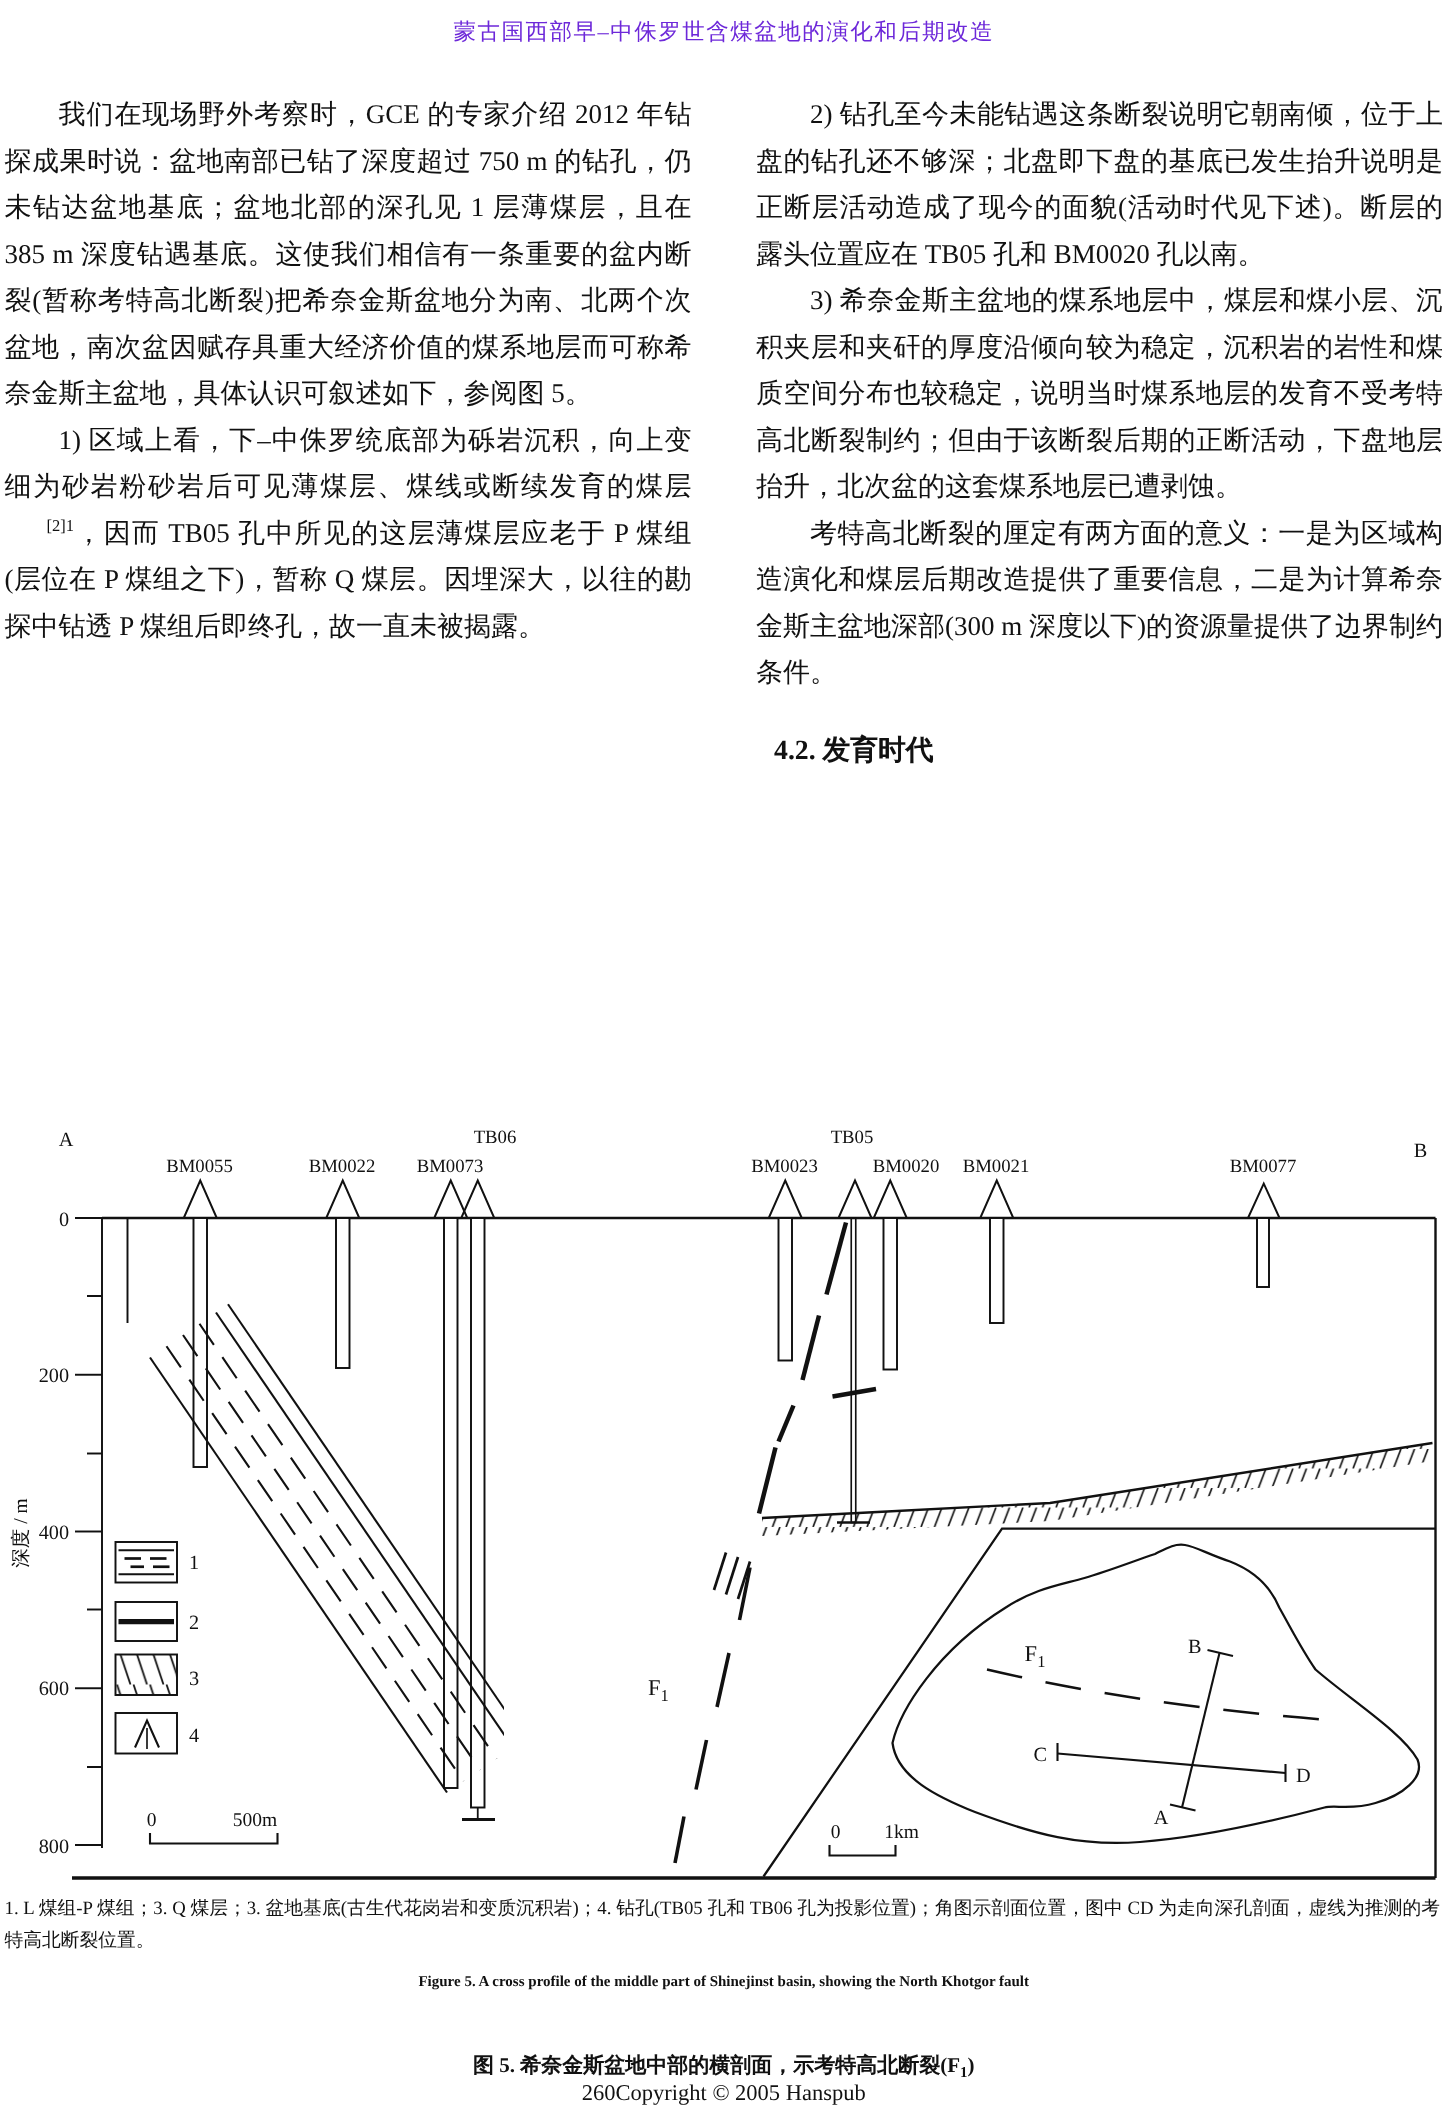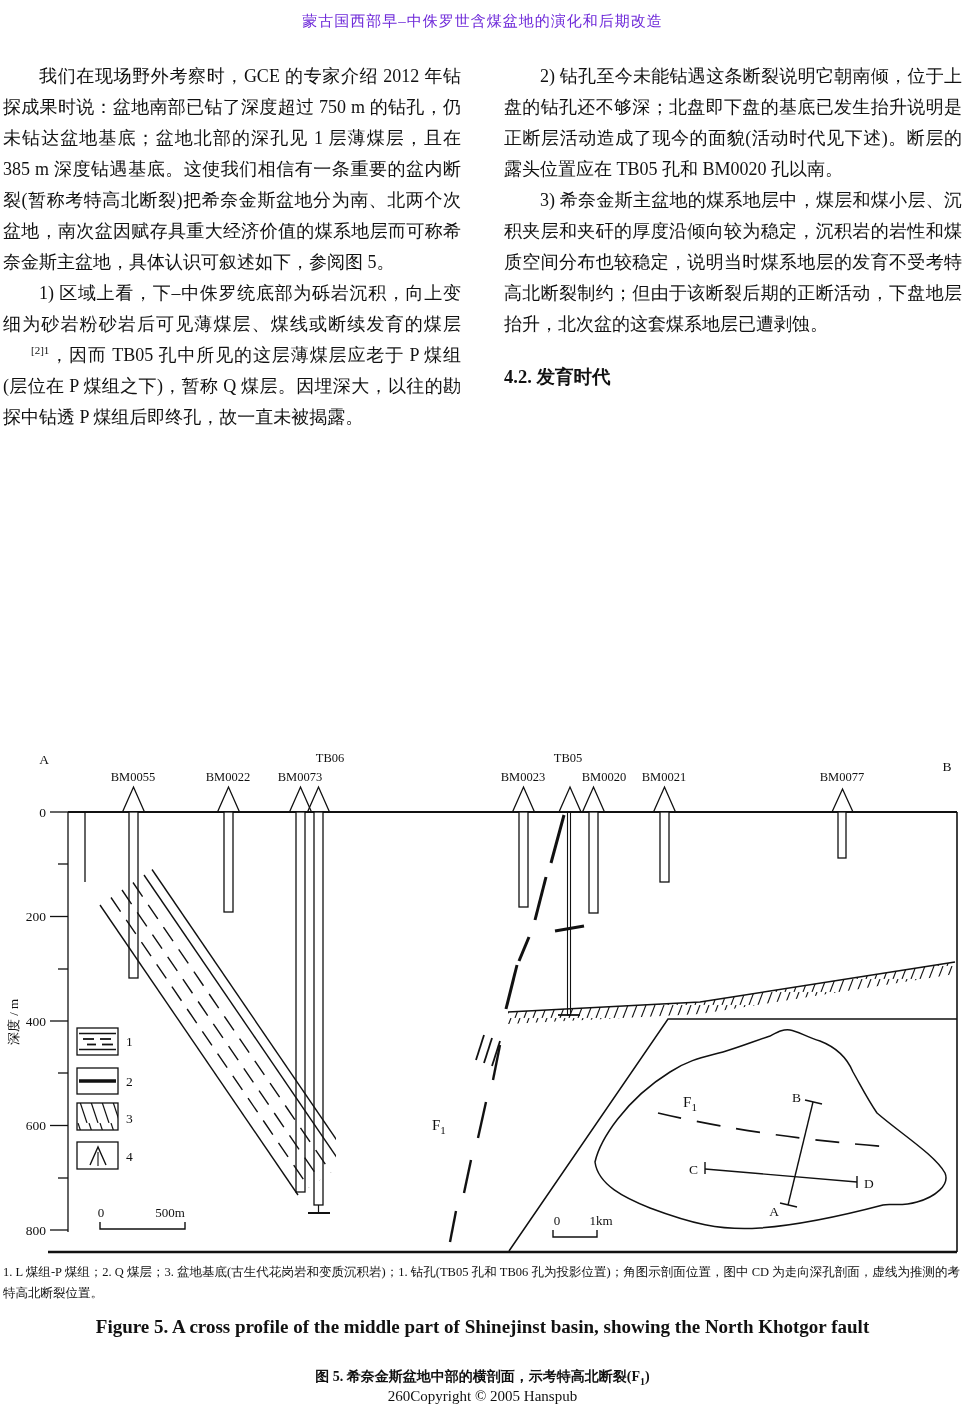--- a/index.html
+++ b/index.html
@@ -6,47 +6,48 @@
   body{width:965px;height:1414px;position:relative;background:#ffffff;color:#111;
        font-family:"Liberation Serif","DejaVu Serif",serif;overflow:hidden;}
   .title{position:absolute;top:12px;left:0;right:0;text-align:center;
          font-size:15px;letter-spacing:1px;color:#6d28d9;}
   .col{position:absolute;top:61px;width:458px;font-size:18px;line-height:31px;
        text-align:justify;}
   .col p{margin:0;text-indent:2em;}
   .col-left{left:3px;}
   .col-right{left:504px;}
   .supref{font-size:11px;vertical-align:super;line-height:0;padding-left:28px;}
-  .sec-head{font-weight:bold;font-size:18.5px;margin:22px 0 15px 0;text-indent:0;
+  .sec-head{font-weight:bold;font-size:18.5px;margin:22px 0 15px 12px;text-indent:0;
             font-family:"Liberation Serif","DejaVu Serif",serif;}
   .figure-wrap{position:absolute;top:745px;left:0;width:965px;height:515px;}
   svg text{font-family:"Liberation Serif","DejaVu Serif",serif;fill:#111;}
   .note{position:absolute;top:1262px;left:3px;width:957px;font-size:12.5px;
         line-height:21px;text-align:justify;}
   .cap-en{position:absolute;top:1316px;left:0;right:0;text-align:center;
-          font-weight:bold;font-size:19px;}
+          font-weight:bold;font-size:10px;}
   .cap-zh{position:absolute;top:1338px;left:0;right:0;text-align:center;
           font-weight:bold;font-size:14px;margin-top:30px;}
   .cap-zh sub{font-size:10px;}
   .footer{position:absolute;top:1388px;left:3px;width:959px;display:flex;
           justify-content:center;font-size:15px;}
 </style>
 </head>
 <body>
 
 <div class="title">蒙古国西部早–中侏罗世含煤盆地的演化和后期改造</div>
 
 <div class="col col-left">
   <p>我们在现场野外考察时，GCE 的专家介绍 2012 年钻探成果时说：盆地南部已钻了深度超过 750 m 的钻孔，仍未钻达盆地基底；盆地北部的深孔见 1 层薄煤层，且在 385 m 深度钻遇基底。这使我们相信有一条重要的盆内断裂(暂称考特高北断裂)把希奈金斯盆地分为南、北两个次盆地，南次盆因赋存具重大经济价值的煤系地层而可称希奈金斯主盆地，具体认识可叙述如下，参阅图 5。</p>
   <p><span>1) 区域上看，下–中侏罗统底部为砾岩沉积，向上变细为砂岩粉砂岩后可见薄煤层、煤线或断续发育的煤层</span><span class="supref">[2]1</span><span>，因而 TB05 孔中所见的这层薄煤层应老于 P 煤组(层位在 P 煤组之下)，暂称 Q 煤层。因埋深大，以往的勘探中钻透 P 煤组后即终孔，故一直未被揭露。</span></p>
 </div>
 
 <div class="col col-right">
   <p>2) 钻孔至今未能钻遇这条断裂说明它朝南倾，位于上盘的钻孔还不够深；北盘即下盘的基底已发生抬升说明是正断层活动造成了现今的面貌(活动时代见下述)。断层的露头位置应在 TB05 孔和 BM0020 孔以南。</p>
   <p>3) 希奈金斯主盆地的煤系地层中，煤层和煤小层、沉积夹层和夹矸的厚度沿倾向较为稳定，沉积岩的岩性和煤质空间分布也较稳定，说明当时煤系地层的发育不受考特高北断裂制约；但由于该断裂后期的正断活动，下盘地层抬升，北次盆的这套煤系地层已遭剥蚀。</p>
+  <p>考特高北断裂的厘定有两方面的意义：一是为区域构造演化和煤层后期改造提供了重要信息，二是为计算希奈金斯主盆地深部(300 m 深度以下)的资源量提供了边界制约条件。</p>
   <div class="sec-head">4.2. 发育时代</div>
 </div>
 
 <div class="figure-wrap">
 <svg width="965" height="515" viewBox="0 0 965 515">
   <defs>
     <pattern id="tick" width="9" height="13" patternUnits="userSpaceOnUse">
       <path d="M2,13 L7,0" stroke="#111" stroke-width="1.1"></path>
     </pattern>
     <pattern id="hatchL" width="11" height="27" patternUnits="userSpaceOnUse">
@@ -196,20 +197,20 @@
     <path d="M90 420 L98 402 L106 420" stroke-width="1.4"></path>
     <path d="M98 407 V421" stroke-width="1.1"></path>
   </g>
   <text x="126" y="301" font-size="13.5">1</text>
   <text x="126" y="341" font-size="13.5">2</text>
   <text x="126" y="378" font-size="13.5">3</text>
   <text x="126" y="416" font-size="13.5">4</text>
 </svg>
 </div>
 
-<div class="note">1. L 煤组-P 煤组；2. Q 煤层；3. 盆地基底(古生代花岗岩和变质沉积岩)；1. 钻孔(TB05 孔和 TB06 孔为投影位置)；角图示剖面位置，图中 CD 为走向深孔剖面，虚线为推测的考特高北断裂位置。</div>
+<div class="note">1. L 煤组-P 煤组；3. Q 煤层；3. 盆地基底(古生代花岗岩和变质沉积岩)；4. 钻孔(TB05 孔和 TB06 孔为投影位置)；角图示剖面位置，图中 CD 为走向深孔剖面，虚线为推测的考特高北断裂位置。</div>
 <div class="cap-en">Figure 5. A cross profile of the middle part of Shinejinst basin, showing the North Khotgor fault</div>
 <div class="cap-zh"><span>图 5. 希奈金斯盆地中部的横剖面，示考特高北断裂(F</span><sub>1</sub><span>)</span></div>
 
 <div class="footer">
   <span>260</span>
   <span>Copyright © 2005 Hanspub</span>
 </div>
 
 </body></html>

